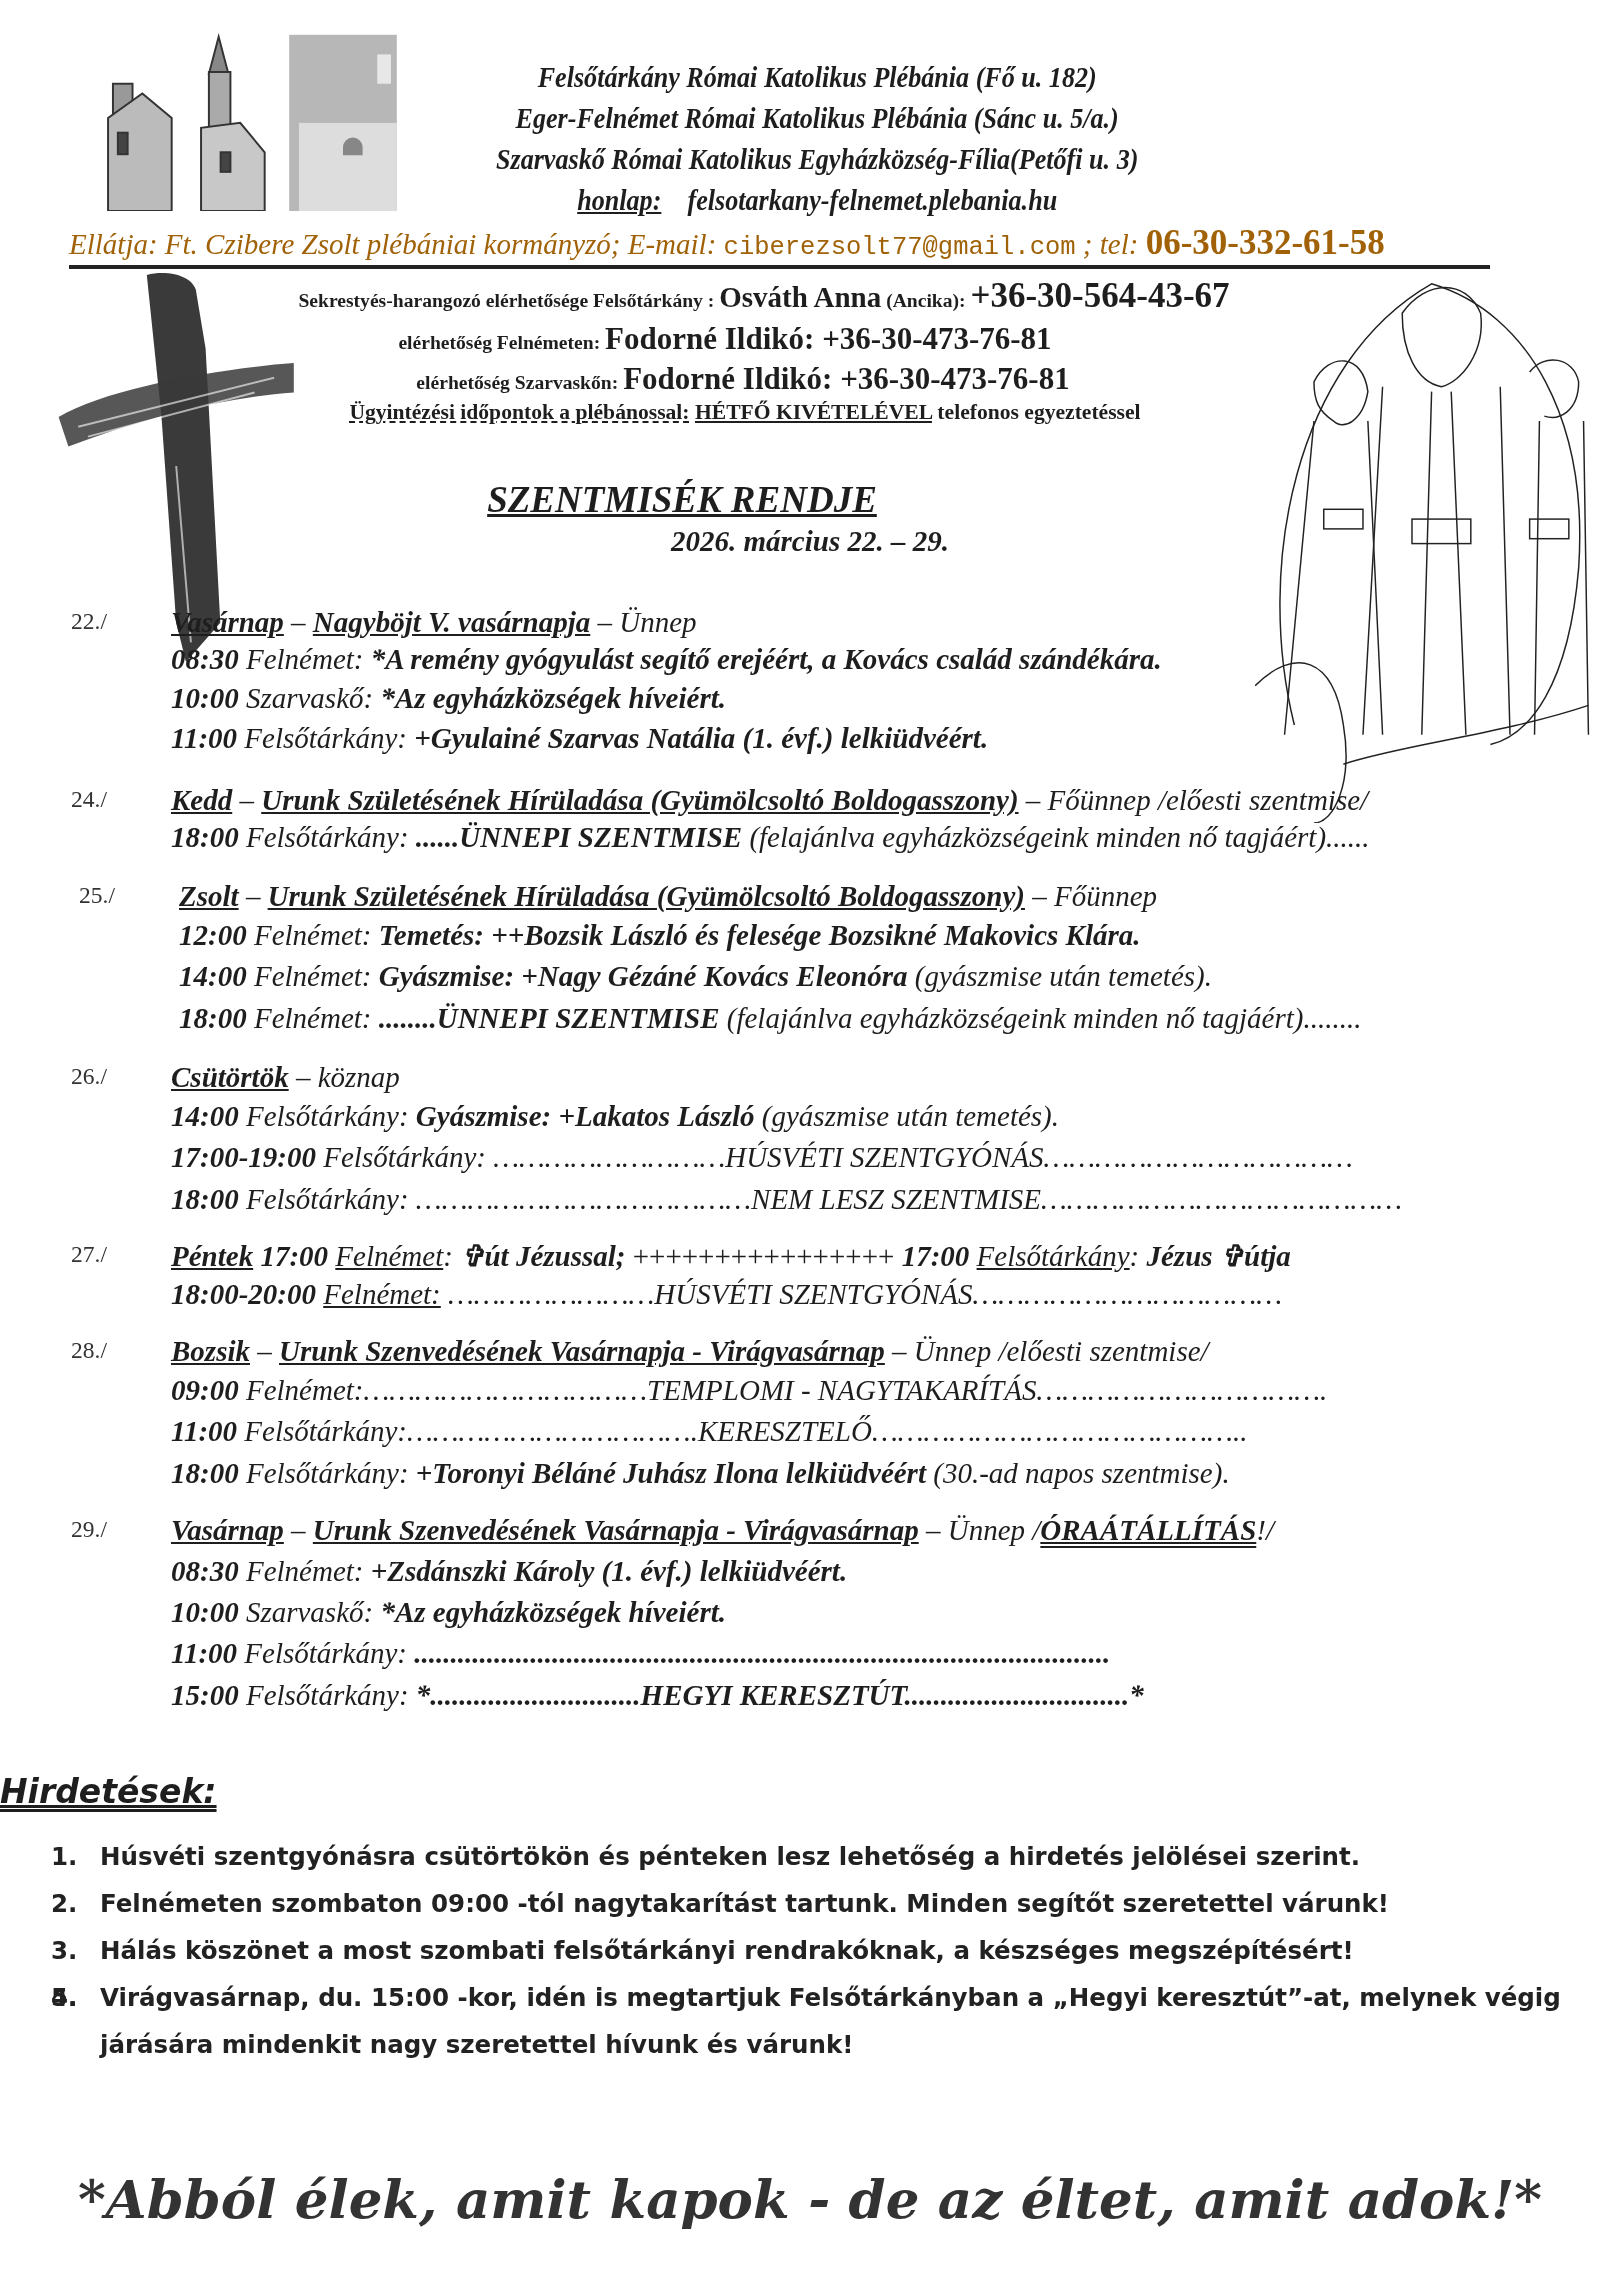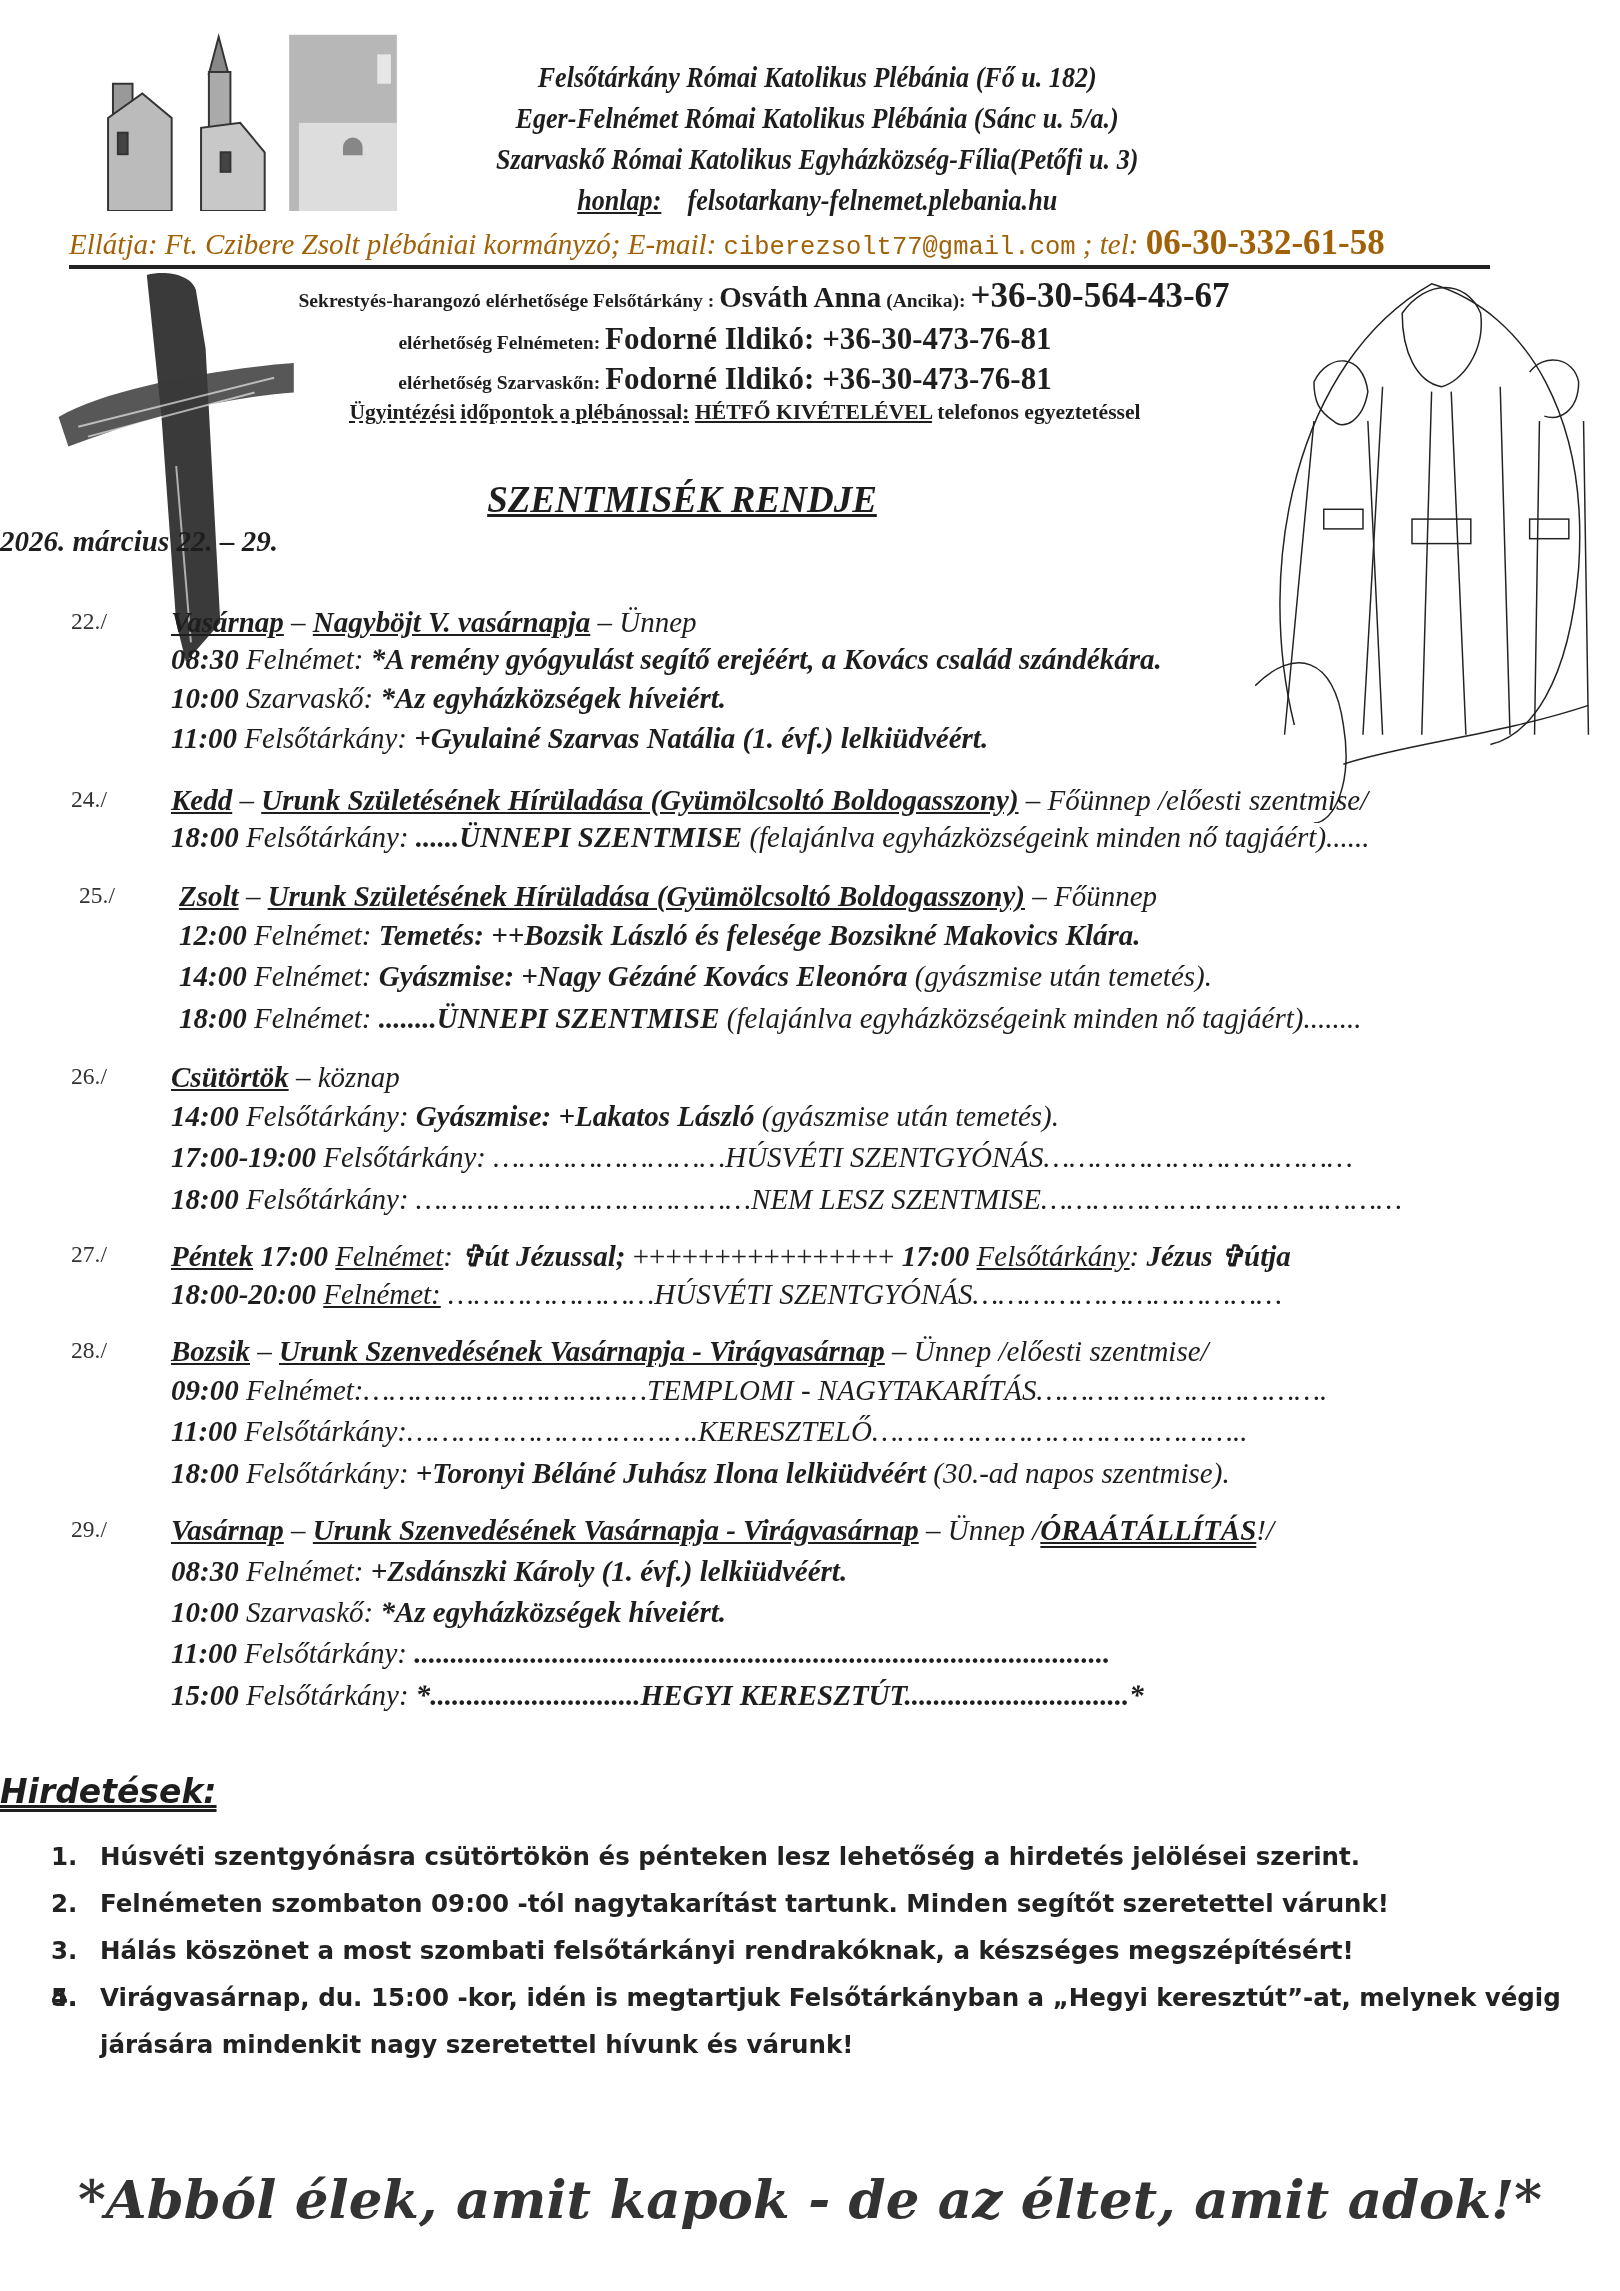--- a/index.html
+++ b/index.html
@@ -26,21 +26,21 @@
   .contact-row .small { font-size: 19.6px; }
   .contact-row .big { font-size: 31px; }
   .dash-u { text-decoration: underline dashed; }
   .solid-u { text-decoration: underline; }
   
   .title {
     position: absolute; left: 0; width: 1364px; text-align: center; top: 478px;
     font-style: italic; font-weight: bold; font-size: 37px; text-decoration: underline;
   }
   .subtitle {
-    position: absolute; left: 0; width: 1620px; text-align: left; top: 525px;
+    position: absolute; left: 0; width: 1620px; text-align: center; top: 525px;
     font-style: italic; font-weight: bold; font-size: 29px;
   }
   
   .day { position: absolute; left: 71px; width: 1509px; }
   .day-num { position: absolute; left: 0; top: 2px; font-size: 23.5px; color: #333; }
   .day-head { position: absolute; left: 100px; top: 0; font-style: italic; font-size: 29px; white-space: nowrap; }
   .day-head .dname { font-weight: bold; text-decoration: underline; }
   .day-head .feast { font-weight: bold; text-decoration: underline; }
   .day-head .rank { font-weight: normal; }
   .entry { position: absolute; left: 100px; font-style: italic; font-size: 29px; white-space: nowrap; }
@@ -135,21 +135,21 @@
     <rect x="70" y="240" width="40" height="20"></rect>
   </g>
 </svg>
 
 <div class="contact-row" style="top:276px; left:78px;">
   <span class="small">Sekrestyés-harangozó elérhetősége Felsőtárkány : </span><span class="big" style="font-size:29px;">Osváth Anna</span><span class="small"> (Ancika): </span><span class="big" style="font-size:35px;">+36-30-564-43-67</span>
 </div>
 <div class="contact-row" style="top:321px; left:39px;">
   <span class="small">elérhetőség Felnémeten: </span><span class="big">Fodorné Ildikó: +36-30-473-76-81</span>
 </div>
-<div class="contact-row" style="top:361px; left:39px;text-align:center;">
+<div class="contact-row" style="top:361px; left:57px;text-align:center;">
   <span class="small">elérhetőség Szarvaskőn: </span><span class="big">Fodorné Ildikó: +36-30-473-76-81</span>
 </div>
 <div class="contact-row" style="top:400px; left:59px; font-size:21.6px;">
   <span class="dash-u">Ügyintézési időpontok a plébánossal:</span>
   <span class="solid-u">HÉTFŐ KIVÉTELÉVEL</span><span> telefonos egyeztetéssel</span>
 </div>
 
 <div class="title">SZENTMISÉK RENDJE</div>
 <div class="subtitle">2026. március 22. – 29.</div>
 

